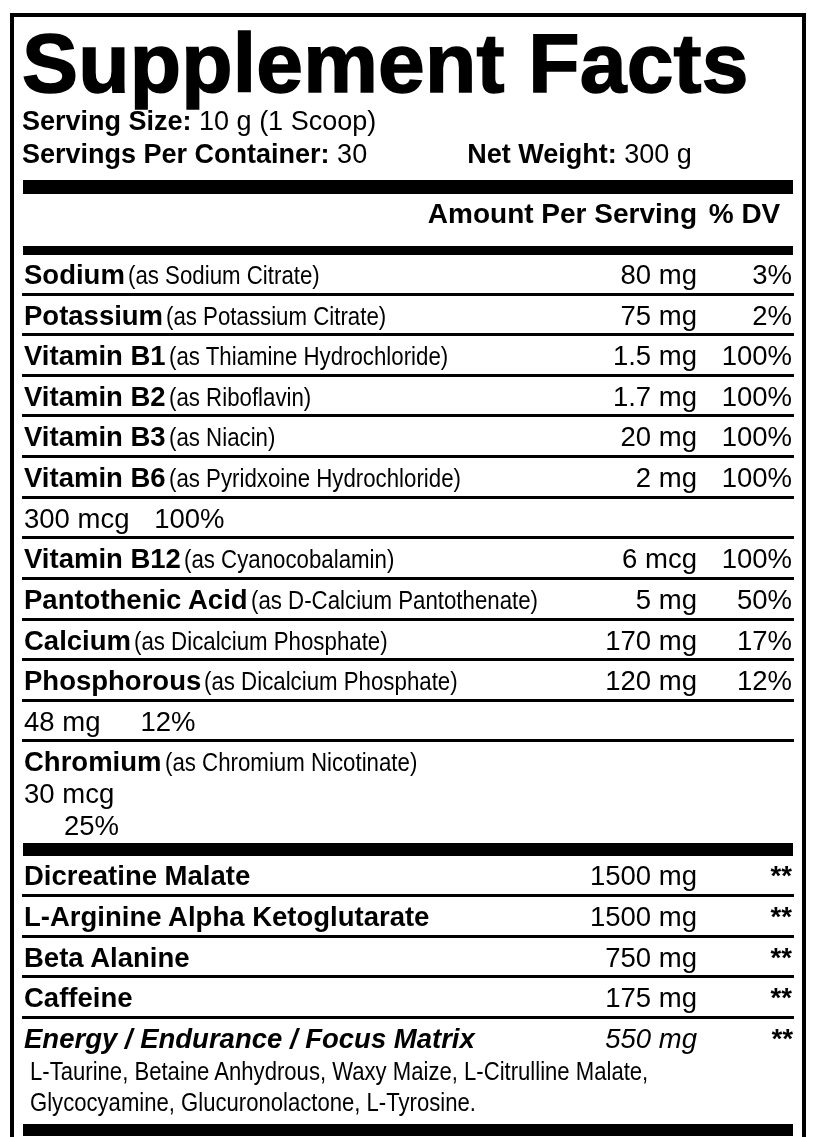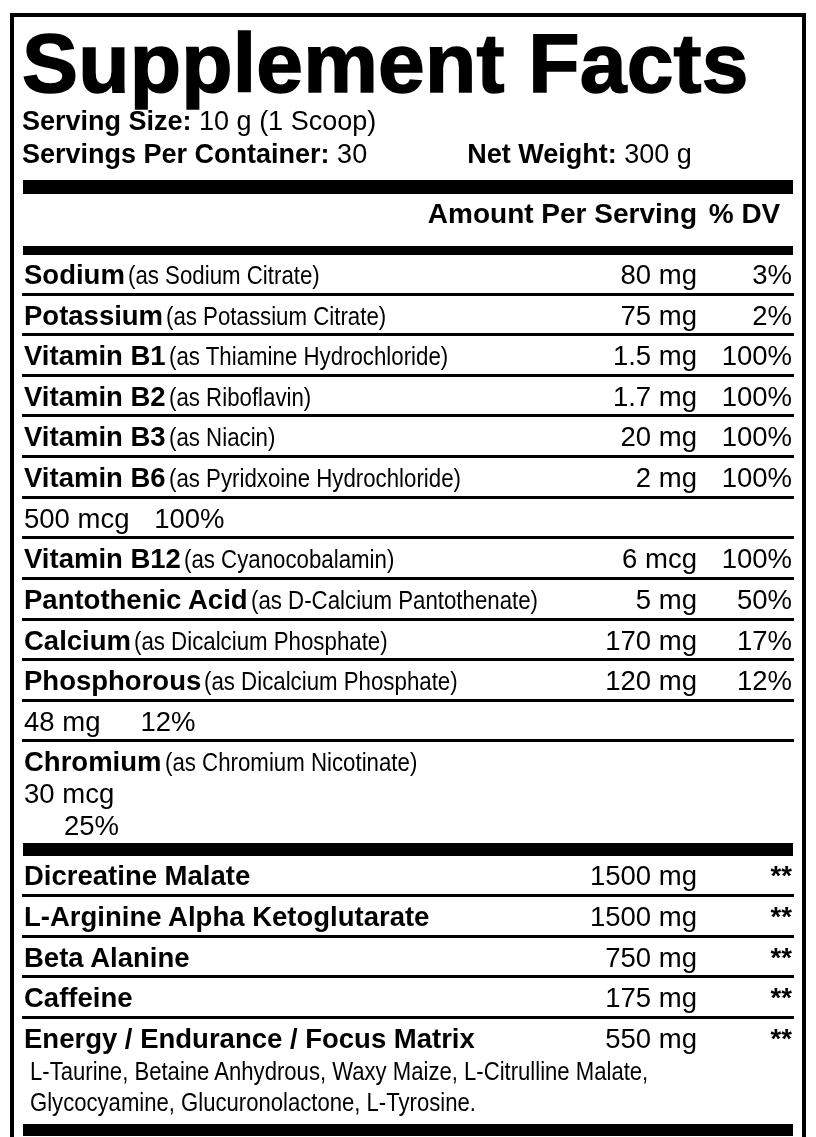--- a/index.html
+++ b/index.html
@@ -61,21 +61,21 @@
   .cond{
     display:inline-block;
     transform:scaleX(0.84);
     transform-origin:0 72%;
     font-size:26.5px;
     margin-left:3px;
   }
   .cell-amt{text-align:right;white-space:nowrap;}
   .cell-dv{width:95px;text-align:right;flex:none;font-weight:bold;}
   .cell-dv.reg{font-weight:normal;}
-  .matrix-row{border-bottom:none;padding-bottom:0;}
+  .matrix-row{border-bottom:none;padding-bottom:0;font-style:italic;}
   .matrix-sub{
     font-size:26px;
     line-height:1.18;
     width:815px;
     transform:scaleX(0.85);
     transform-origin:0 0;
     margin:2px 0 6px 8px;
   }
   .footnote{
     font-size:28px;
@@ -140,21 +140,21 @@
     <div class="cell-name"><span class="b">Vitamin B3</span><span class="cond">(as Niacin)</span></div>
     <div class="cell-amt">20 mg</div>
     <div class="cell-dv reg">100%</div>
   </div>
   <div class="row">
     <div class="cell-name"><span class="b">Vitamin B6</span><span class="cond">(as Pyridxoine Hydrochloride)</span></div>
     <div class="cell-amt">2 mg</div>
     <div class="cell-dv reg">100%</div>
   </div>
   <div class="row">
-    <div class="cell-amt">500 mcg</div>
+    <div class="cell-amt">300 mcg</div>
     <div class="cell-dv reg">100%</div>
   </div>
   <div class="row">
     <div class="cell-name"><span class="b">Vitamin B12</span><span class="cond">(as Cyanocobalamin)</span></div>
     <div class="cell-amt">6 mcg</div>
     <div class="cell-dv reg">100%</div>
   </div>
   <div class="row">
     <div class="cell-name"><span class="b">Pantothenic Acid</span><span class="cond">(as D-Calcium Pantothenate)</span></div>
     <div class="cell-amt">5 mg</div>

